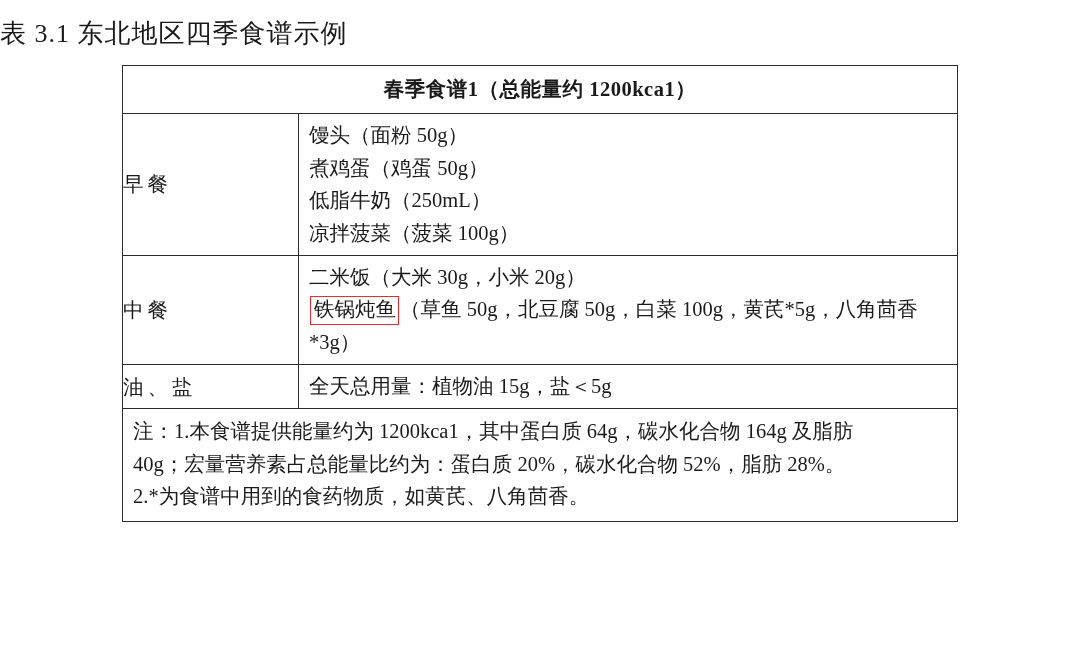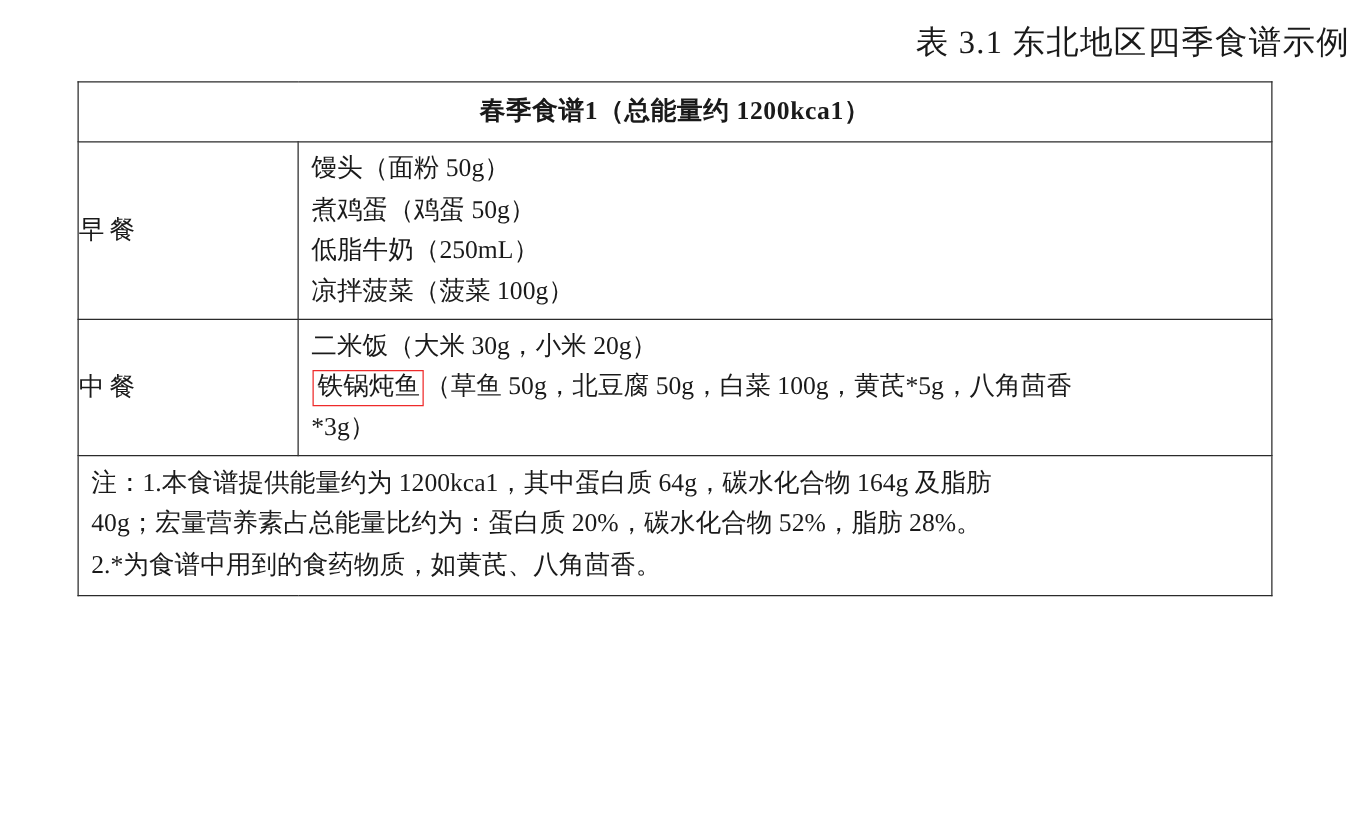--- a/index.html
+++ b/index.html
@@ -15,30 +15,30 @@
     overflow: hidden;
   }
   .page {
     width: 1080px;
     height: 657px;
     position: relative;
     box-sizing: border-box;
     padding: 0;
   }
   .table-caption {
-    text-align: right;
+    text-align: left;
     font-size: 26px;
     letter-spacing: 1px;
     padding-top: 16px;
     padding-bottom: 14px;
     font-weight: 400;
   }
   table.recipe {
     border-collapse: collapse;
-    width: 956px;
+    width: 836px;
     margin: 0 auto;
     table-layout: fixed;
   }
   table.recipe td {
     border: 1.6px solid #2b2b2b;
     padding: 0;
     vertical-align: middle;
     font-size: 20.5px;
     line-height: 1.58;
   }
@@ -109,20 +109,26 @@
       <tr>
         <td class="label-cell">中餐</td>
         <td class="content-cell">
           <div class="line">二米饭（大米 30g，小米 20g）</div>
           <div class="line"><span class="hl">铁锅炖鱼</span><span>（草鱼 50g，北豆腐 50g，白菜 100g，黄芪*5g，八角茴香</span></div>
           <div class="line">*3g）</div>
         </td>
       </tr>
 
 
+      <tr>
+        <td class="label-cell">油、盐</td>
+        <td class="content-cell">
+          <div class="line">全天总用量：植物油 15g，盐＜5g</div>
+        </td>
+      </tr>
 
       <tr>
         <td class="note-cell" colspan="2">
           <div class="nline">注：1.本食谱提供能量约为 1200kca1，其中蛋白质 64g，碳水化合物 164g 及脂肪</div>
           <div class="nline">40g；宏量营养素占总能量比约为：蛋白质 20%，碳水化合物 52%，脂肪 28%。</div>
           <div class="nline">2.*为食谱中用到的食药物质，如黄芪、八角茴香。</div>
         </td>
       </tr>
     </tbody>
   </table>

